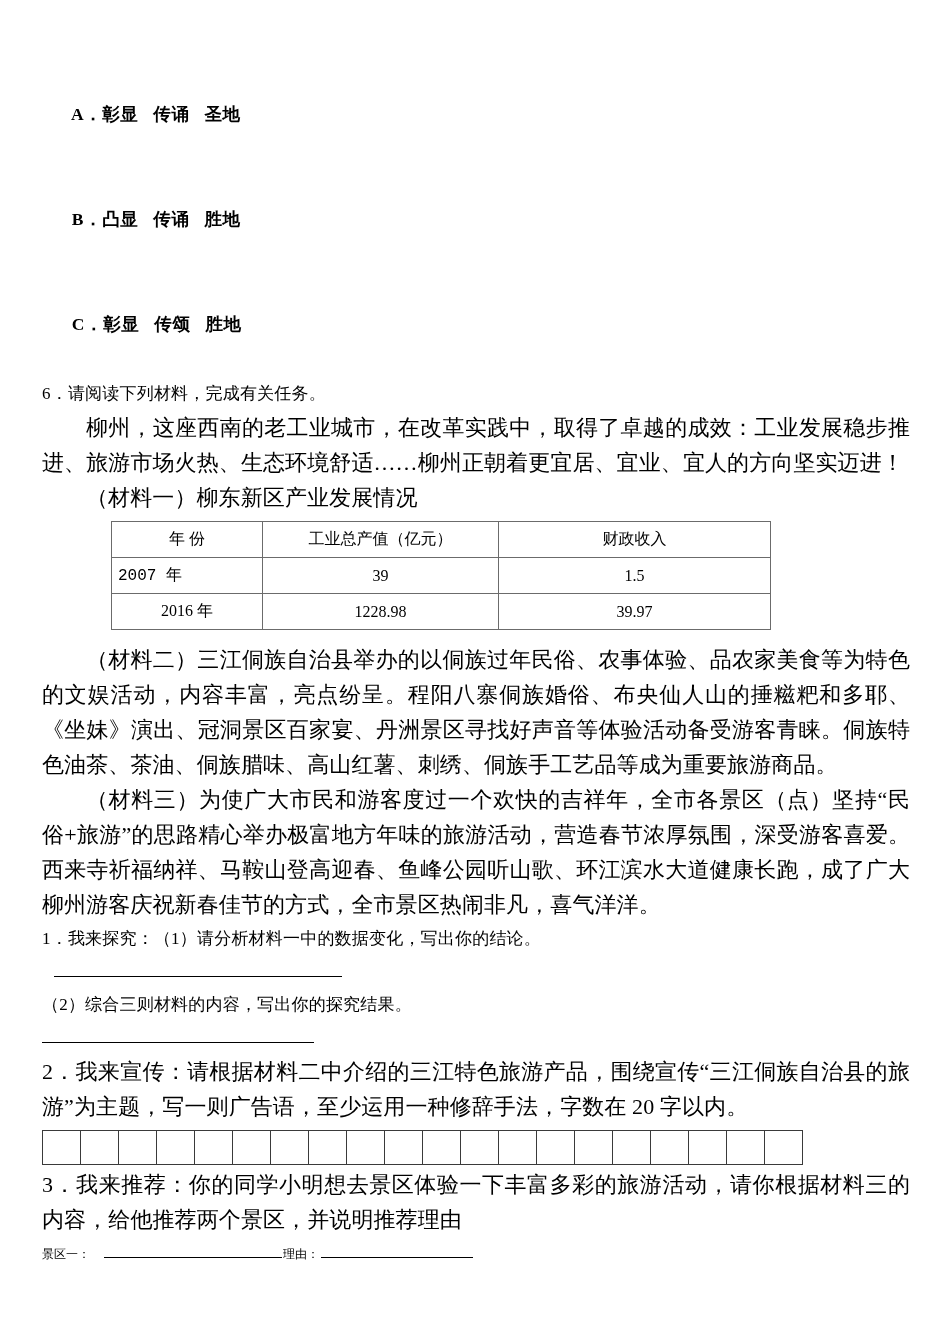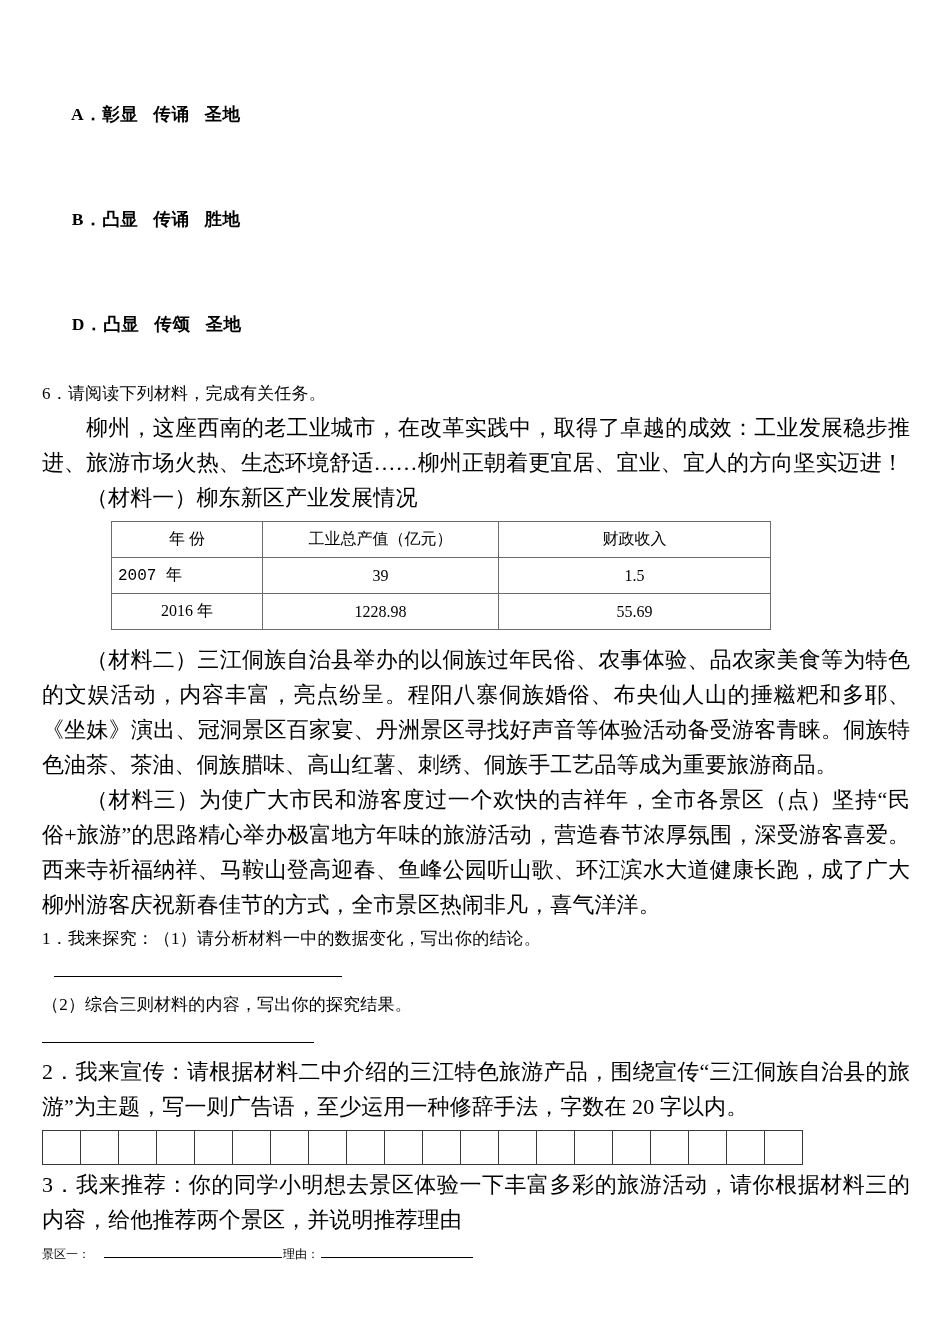--- a/index.html
+++ b/index.html
@@ -136,21 +136,21 @@
 <div class="page">
   <div class="content">
 
     <div class="opt">
       <span>A．</span><span>彰显   传诵   圣地</span>
     </div>
     <div class="opt">
       <span>B．</span><span>凸显   传诵   胜地</span>
     </div>
     <div class="opt">
-      <span>D．</span><span>凸显   传颂   圣地</span>
+      <span>C．</span><span>彰显   传颂   胜地</span>
     </div>
 
     <div class="qline">6．请阅读下列材料，完成有关任务。</div>
 
     <div class="para indent2">柳州，这座西南的老工业城市，在改革实践中，取得了卓越的成效：工业发展稳步推进、旅游市场火热、生态环境舒适……柳州正朝着更宜居、宜业、宜人的方向坚实迈进！</div>
 
     <div class="para indent2">（材料一）柳东新区产业发展情况</div>
 
     <div class="tbl-wrap">
       <table class="data">
@@ -161,21 +161,21 @@
           <td class="col-c">财政收入</td>
         </tr>
         <tr>
           <td class="col-a left">2007 年</td>
           <td class="col-b">39</td>
           <td class="col-c">1.5</td>
         </tr>
         <tr>
           <td class="col-a">2016 年</td>
           <td class="col-b">1228.98</td>
-          <td class="col-c">55.69</td>
+          <td class="col-c">39.97</td>
         </tr>
       </tbody>
         </table>
     </div>
 
     <div class="spacer-sm"></div>
 
     <div class="para indent2">（材料二）三江侗族自治县举办的以侗族过年民俗、农事体验、品农家美食等为特色的文娱活动，内容丰富，亮点纷呈。程阳八寨侗族婚俗、布央仙人山的捶糍粑和多耶、《坐妹》演出、冠洞景区百家宴、丹洲景区寻找好声音等体验活动备受游客青睐。侗族特色油茶、茶油、侗族腊味、高山红薯、刺绣、侗族手工艺品等成为重要旅游商品。</div>
 
     <div class="para indent2">（材料三）为使广大市民和游客度过一个欢快的吉祥年，全市各景区（点）坚持“民俗+旅游”的思路精心举办极富地方年味的旅游活动，营造春节浓厚氛围，深受游客喜爱。西来寺祈福纳祥、马鞍山登高迎春、鱼峰公园听山歌、环江滨水大道健康长跑，成了广大柳州游客庆祝新春佳节的方式，全市景区热闹非凡，喜气洋洋。</div>

